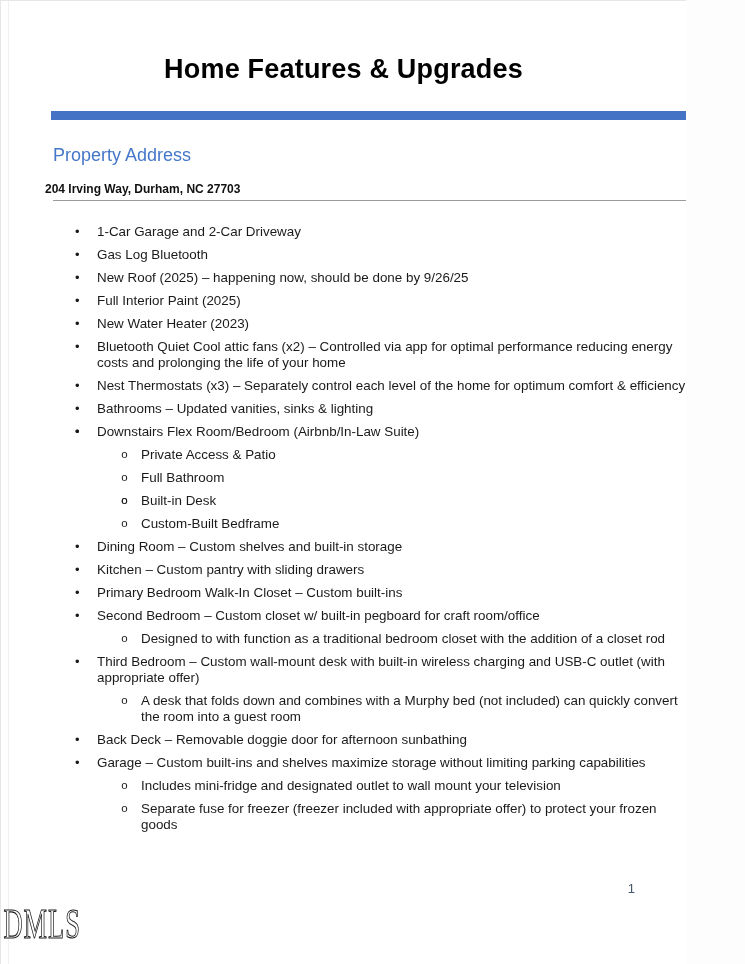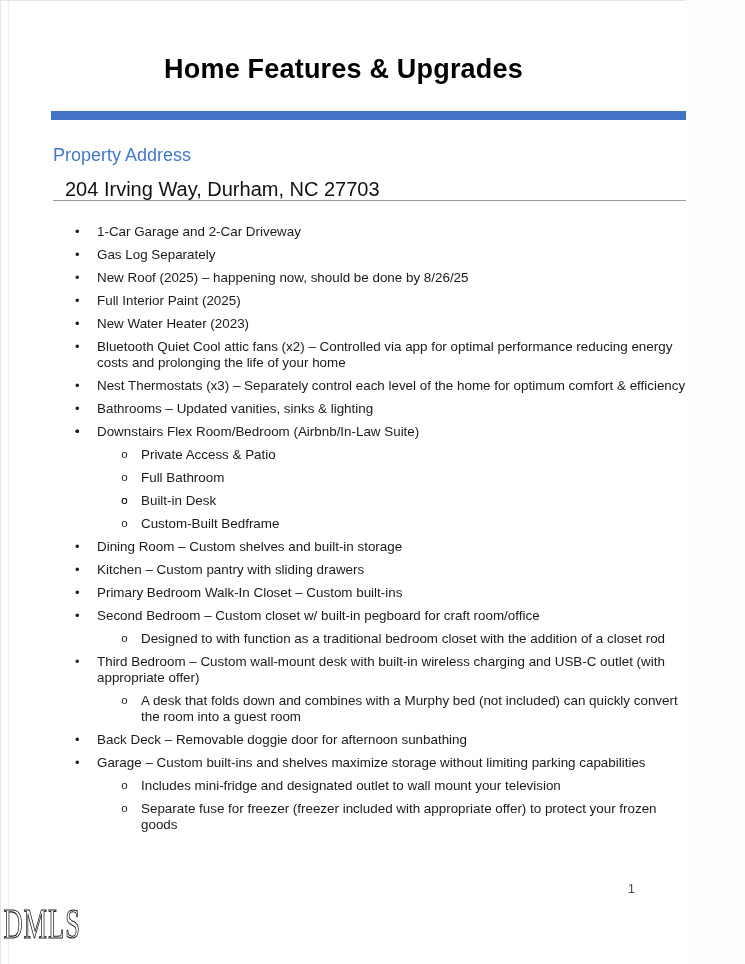--- a/index.html
+++ b/index.html
@@ -28,22 +28,22 @@
   .accent-bar {
     position: absolute; top: 110px; left: 50px; width: 645px; height: 9px;
     background: #4472C4;
   }
   .section-heading {
     position: absolute; top: 143px; left: 52px;
     font-size: 18px; font-weight: 400; line-height: 22px;
     color: #4577C9;
   }
   .property-address {
-    position: absolute; top: 180px; left: 64px;
-    font-size: 20px; font-weight: 400; line-height: 17px;
+    position: absolute; top: 180px; left: 44px;
+    font-size: 12px; font-weight: 700; line-height: 17px;
     color: #111111;
   }
   .divider {
     position: absolute; top: 199px; left: 52px; width: 642px; height: 1px;
     background: #9b9b9b;
   }
   .features-list {
     position: absolute; top: 223px; left: 0; width: 745px;
   }
   .item {
@@ -87,25 +87,25 @@
   <div class="divider"></div>
 
   <div class="features-list">
 
   <div class="item l1">
         <span class="marker">•</span>
         <span class="text">1-Car Garage and 2-Car Driveway</span>
       </div>
       <div class="item l1">
         <span class="marker">•</span>
-        <span class="text">Gas Log Separately</span>
-      </div>
-      <div class="item l1">
-        <span class="marker">•</span>
-        <span class="text">New Roof (2025) – happening now, should be done by 8/26/25</span>
+        <span class="text">Gas Log Bluetooth</span>
+      </div>
+      <div class="item l1">
+        <span class="marker">•</span>
+        <span class="text">New Roof (2025) – happening now, should be done by 9/26/25</span>
       </div>
       <div class="item l1">
         <span class="marker">•</span>
         <span class="text">Full Interior Paint (2025)</span>
       </div>
       <div class="item l1">
         <span class="marker">•</span>
         <span class="text">New Water Heater (2023)</span>
       </div>
       <div class="item l1">

